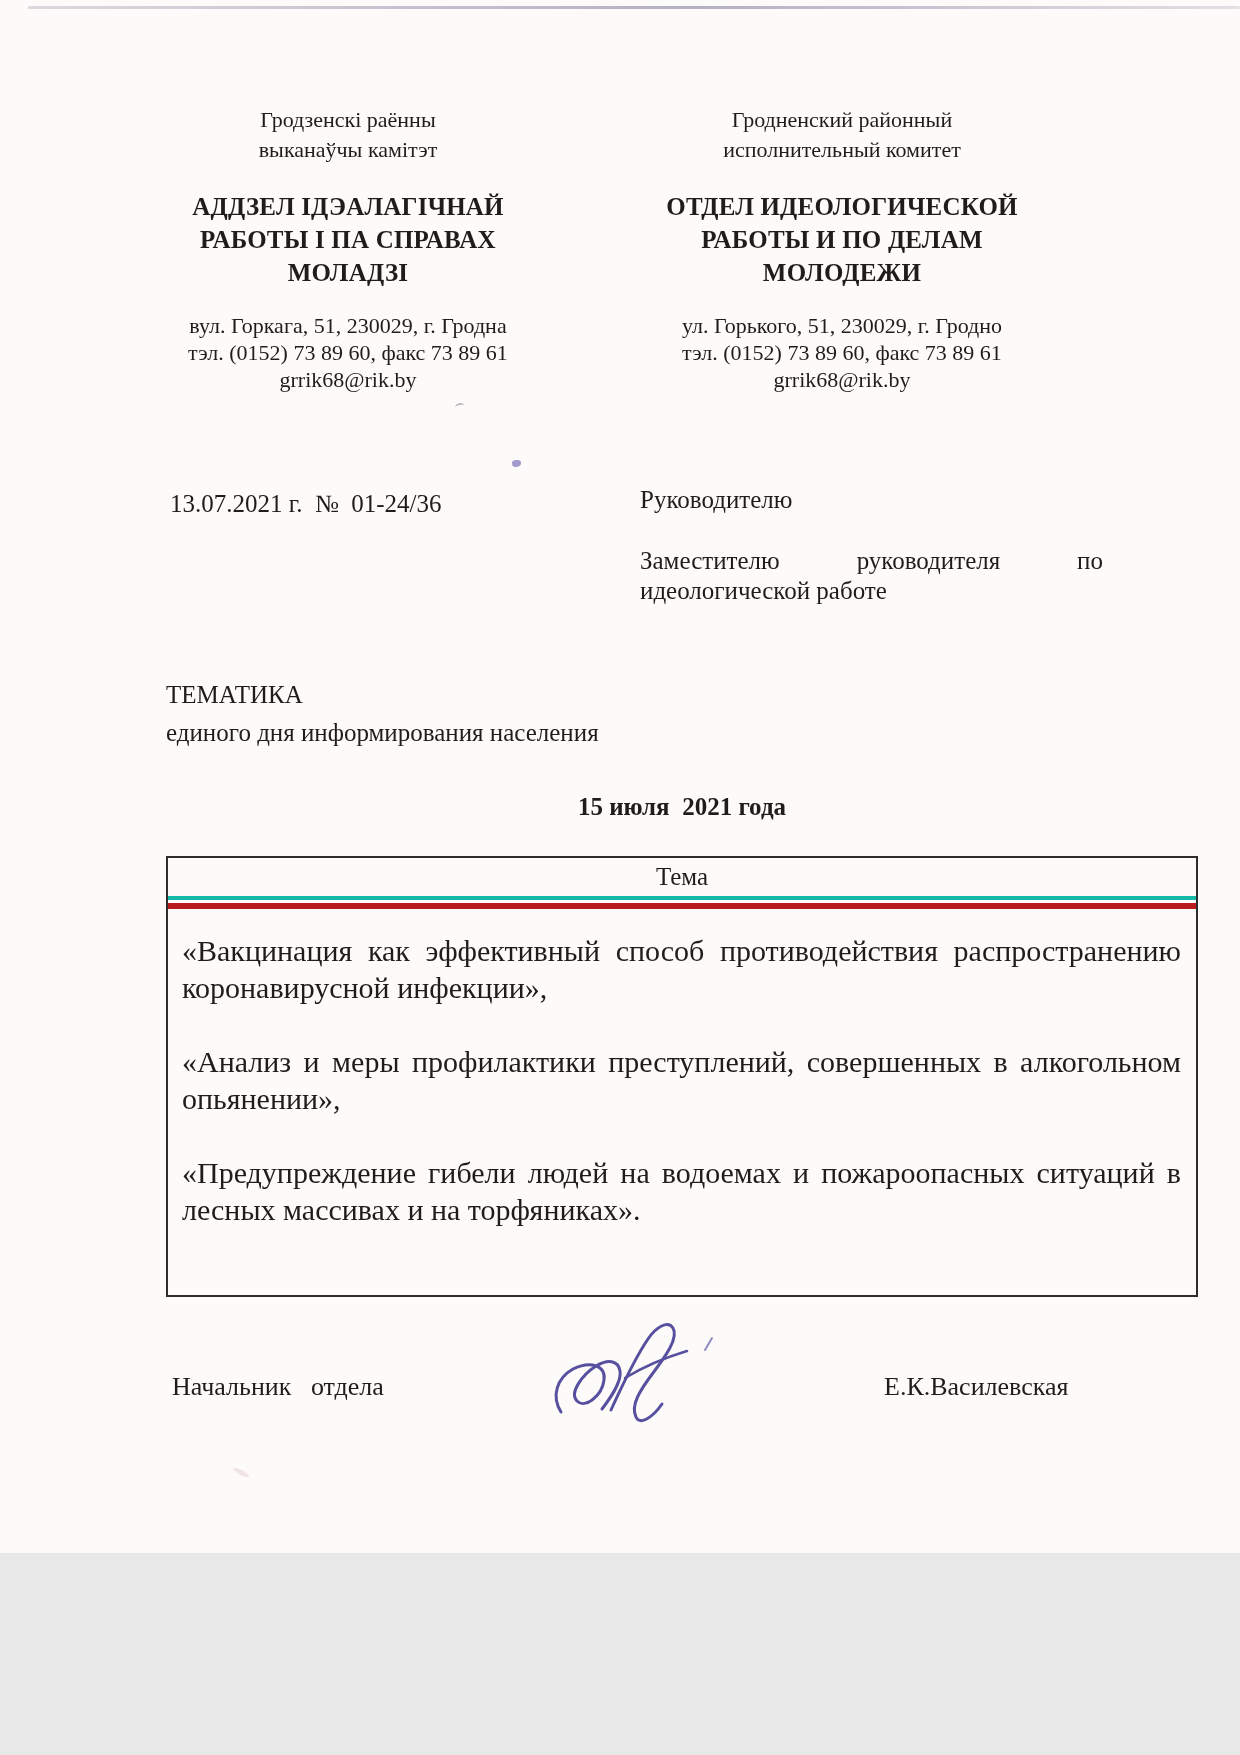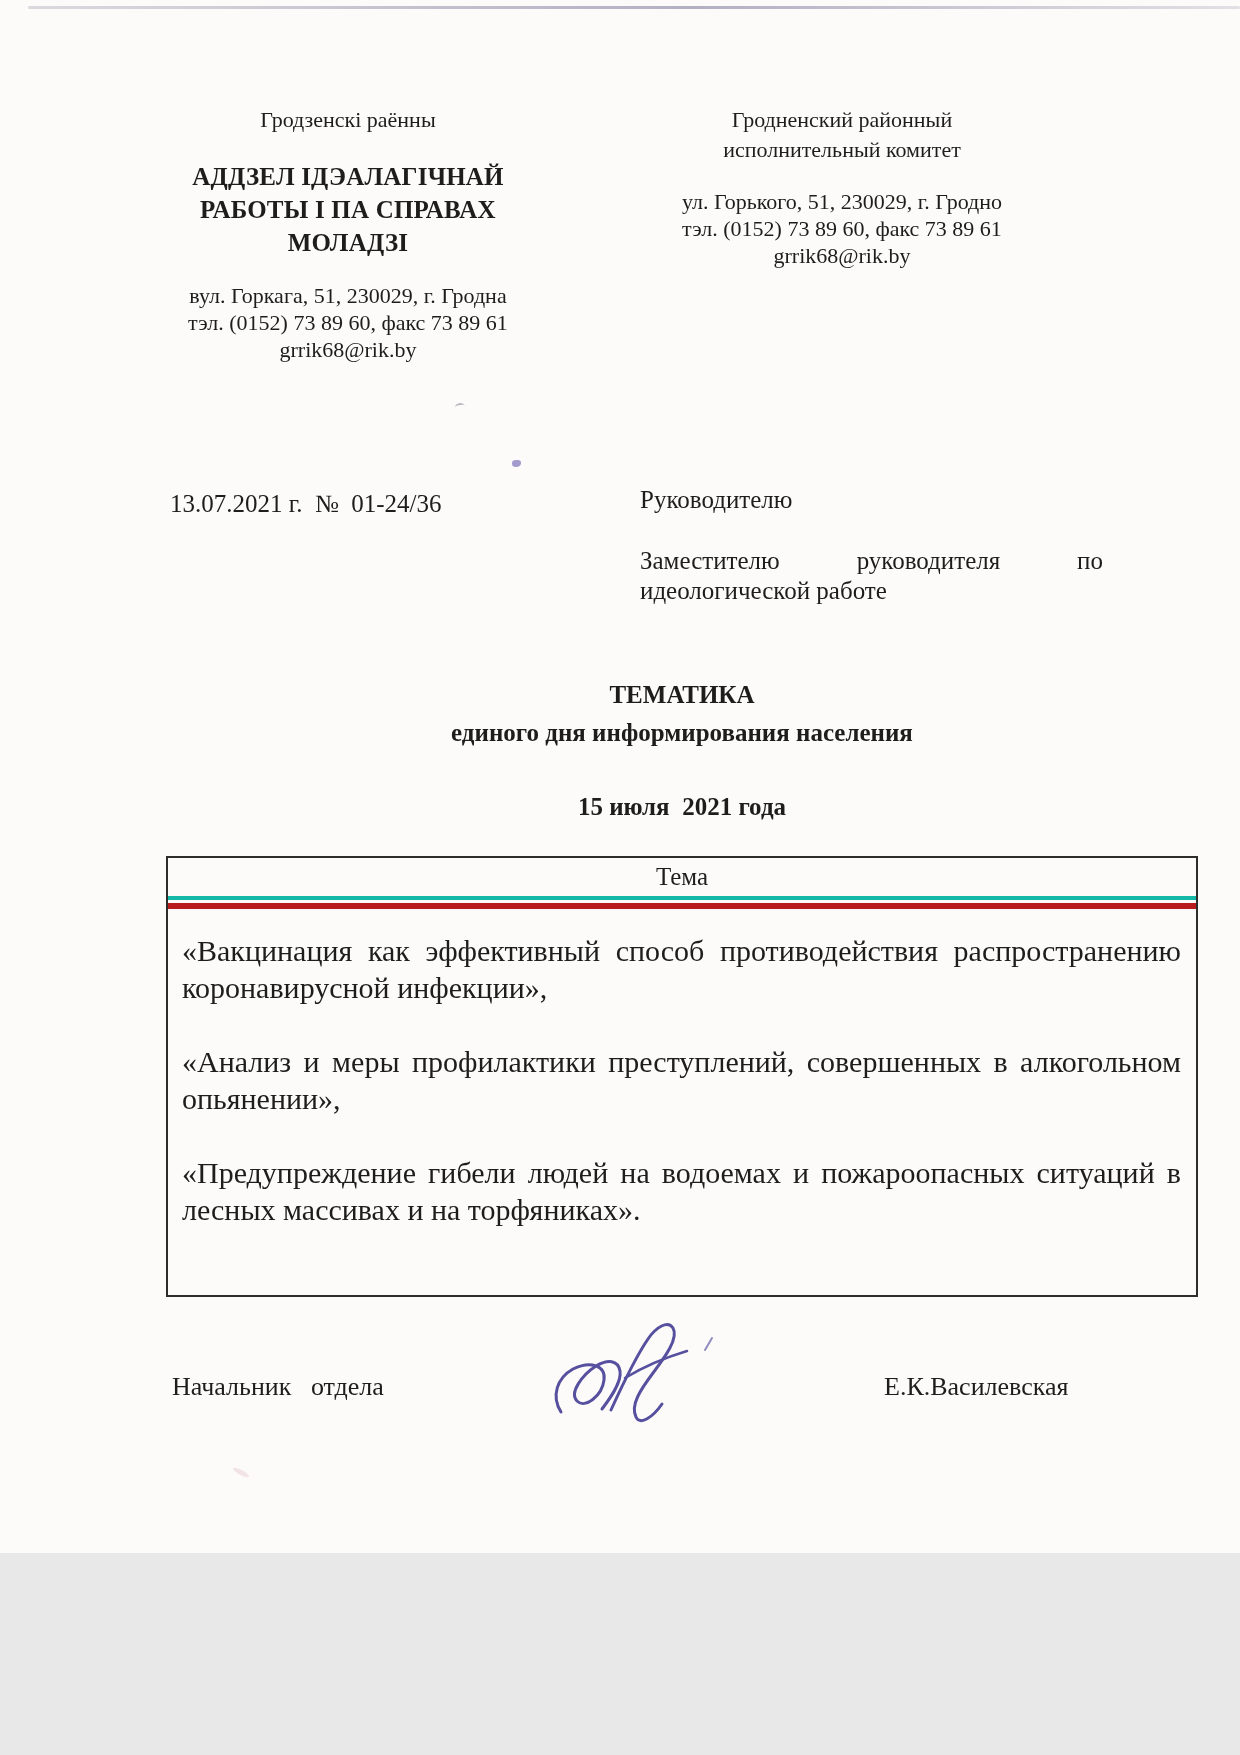--- a/index.html
+++ b/index.html
@@ -21,21 +21,21 @@
   .lh-org{font-size:25px;font-weight:bold;line-height:33px;margin-top:25px;letter-spacing:.2px;}
   .lh-addr{font-size:22px;line-height:27px;}
   .lh-addr-block{margin-top:23px;}
 
   
   .ref-line{font-size:25px;}
   .addressee{width:463px;font-size:25px;line-height:30px;}
   .addressee .p2{margin-top:31px;text-align:justify;}
 
   
-  .title-block{width:1032px;text-align:center;font-size:25px;line-height:38px;font-weight:bold;}
+  .title-block{width:1032px;text-align:left;font-size:25px;line-height:38px;}
   .doc-date{width:1032px;text-align:center;font-size:25px;font-weight:bold;}
 
   
   .theme-table{
     width:1032px;height:441px;
     border:2px solid #2e2d2b;
     box-sizing:border-box;
     background:transparent;
   }
   .tbl-header{
@@ -77,35 +77,41 @@
 <div class="page">
 
   <div class="artifact top-edge"></div>
   <div class="artifact ink-speck"></div>
   <div class="artifact gray-squiggle"></div>
   <div class="artifact pink-smudge"></div>
   <div class="artifact pink-mark"></div>
 
   <div class="abs lh-col" style="left:148px;top:105px;">
     <div class="lh-small">Гродзенскі раённы</div>
+    <div class="lh-small">выканаўчы камітэт</div>
     <div class="lh-org">
       <div>АДДЗЕЛ ІДЭАЛАГІЧНАЙ</div>
       <div>РАБОТЫ І ПА СПРАВАХ</div>
       <div>МОЛАДЗІ</div>
     </div>
     <div class="lh-addr-block">
       <div class="lh-addr">вул. Горкага, 51, 230029, г. Гродна</div>
       <div class="lh-addr">тэл. (0152) 73 89 60, факс 73 89 61</div>
       <div class="lh-addr">grrik68@rik.by</div>
     </div>
   </div>
 
   <div class="abs lh-col" style="left:642px;top:105px;">
     <div class="lh-small">Гродненский районный</div>
     <div class="lh-small">исполнительный комитет</div>
+    <div class="lh-org">
+      <div>ОТДЕЛ ИДЕОЛОГИЧЕСКОЙ</div>
+      <div>РАБОТЫ И ПО ДЕЛАМ</div>
+      <div>МОЛОДЕЖИ</div>
+    </div>
     <div class="lh-addr-block">
       <div class="lh-addr">ул. Горького, 51, 230029, г. Гродно</div>
       <div class="lh-addr">тэл. (0152) 73 89 60, факс 73 89 61</div>
       <div class="lh-addr">grrik68@rik.by</div>
     </div>
   </div>
 
   <div class="abs ref-line pre" style="left:170px;top:490px;">13.07.2021 г.  №  01-24/36</div>
 
   <div class="abs addressee" style="left:640px;top:485px;">

